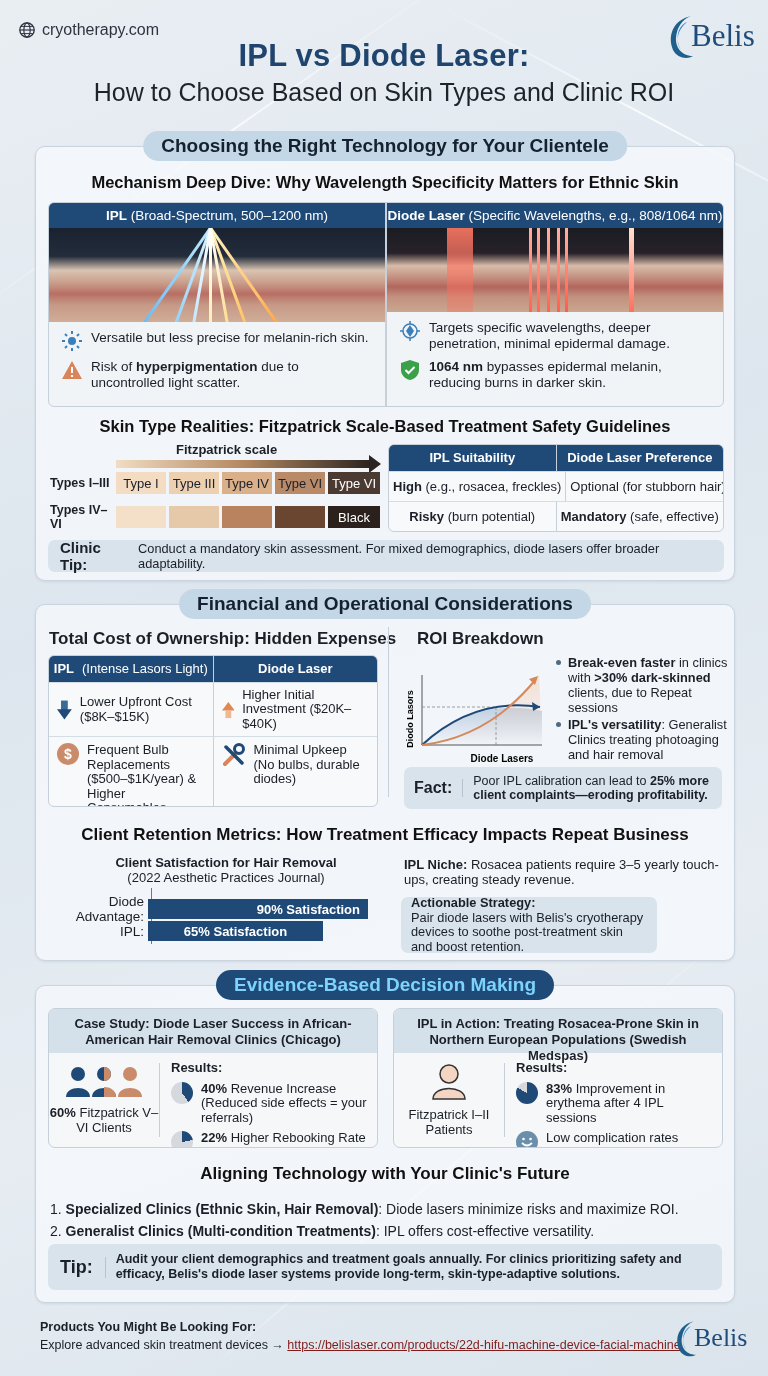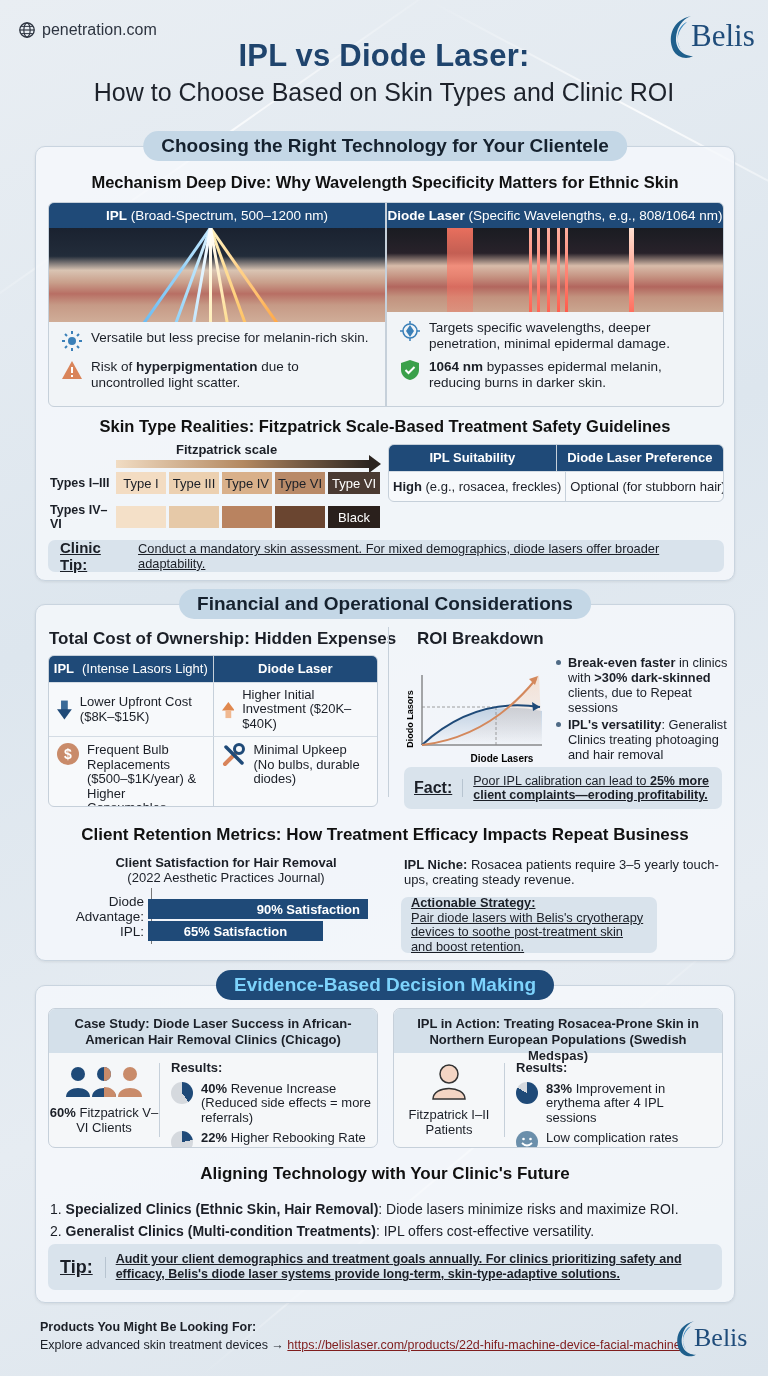--- a/index.html
+++ b/index.html
@@ -50,21 +50,21 @@
   .fitz-row .lab { width: 66px; font-size: 12.5px; font-weight: bold; }
   .fitz-row .sw { width: 50px; height: 22px; margin-right: 3px; font-size: 13px; display: flex; align-items: center; justify-content: center; }
   .fitz-row .sw.last { width: 52px; }
   .fitz-table { position: absolute; left: 352px; top: 297px; width: 336px; border: 1px solid #c6d0da; border-radius: 6px; overflow: hidden; background:#f7f9fb; }
   .fitz-table .tr { display: flex; }
   .fitz-table .td { flex: 1; text-align: center; font-size: 13px; padding: 0 4px; height: 29px; line-height: 29px; white-space: nowrap; }
   .fitz-table .td + .td { border-left: 1px solid #c6d0da; }
   .fitz-table .th .td { background: #1f4a78; color: #fff; font-weight: bold; height: 26px; line-height: 26px; }
   .fitz-table .tr + .tr { border-top: 1px solid #d4dce4; }
 
-  .tipbox { position: absolute; background: #d9e3ec; border-radius: 7px; display: flex; align-items: center; text-decoration: underline; }
+  .tipbox { position: absolute; background: #d9e3ec; border-radius: 7px; display: flex; align-items: center; }
 
   
   .cost { position: absolute; left: 12px; top: 50px; width: 330px; border: 1px solid #c6d0da; border-radius: 6px; overflow: hidden; background:#f7f9fb; }
   .cost .tr { display: flex; }
   .cost .td { flex: 1; display: flex; align-items: flex-start; gap: 8px; padding: 6px 8px; font-size: 13px; line-height: 14.5px; }
   .cost .td + .td { border-left: 1px solid #c6d0da; }
   .cost .th .td { background: #1f4a78; color: #fff; justify-content: center; align-items:center; height: 26px; padding: 0; font-size: 13px; }
   .cost .tr + .tr { border-top: 1px solid #d4dce4; }
 
   .roi-graph { position: absolute; left: 368px; top: 62px; width: 150px; height: 100px; }
@@ -96,21 +96,21 @@
 <div class="streak" style="left:200px;top:1376px;width:700px;transform:rotate(-40deg);"></div>
 
 <div class="site-link">
   <svg width="18" height="18" viewBox="0 0 20 20">
       <circle cx="10" cy="10" r="8" fill="none" stroke="#2d3440" stroke-width="1.5"></circle>
       <ellipse cx="10" cy="10" rx="3.5" ry="8" fill="none" stroke="#2d3440" stroke-width="1.3"></ellipse>
       <line x1="2" y1="10" x2="18" y2="10" stroke="#2d3440" stroke-width="1.3"></line>
       <line x1="3.5" y1="6" x2="16.5" y2="6" stroke="#2d3440" stroke-width="1.1"></line>
       <line x1="3.5" y1="14" x2="16.5" y2="14" stroke="#2d3440" stroke-width="1.1"></line>
     </svg>
-  <span>penetration.com</span>
+  <span>cryotherapy.com</span>
 </div>
 
 <div class="logo" style="left:665px;top:12px;">
   <svg width="30" height="48" viewBox="0 0 30 48">
       <path d="M26 4 C8 8, 2 24, 8 38 C12 46, 22 48, 28 44 C16 44, 8 34, 12 20 C14 12, 20 6, 26 4Z" fill="#1e5f8c"></path>
       <path d="M22 10 C12 14, 10 28, 16 38 C10 30, 12 18, 22 10Z" fill="#3b8ac0"></path>
     </svg>
   <span class="word">Belis</span>
 </div>
 
@@ -227,20 +227,24 @@
   </div>
 
   <div class="fitz-table">
     <div class="tr th">
       <div class="td">IPL Suitability</div>
       <div class="td">Diode Laser Preference</div>
     </div>
     <div class="tr">
       <div class="td"><b>High</b><span> (e.g., rosacea, freckles)</span></div>
       <div class="td"><span>Optional (for stubborn hair)</span></div>
+    </div>
+    <div class="tr">
+      <div class="td"><b>Risky</b><span> (burn potential)</span></div>
+      <div class="td"><b>Mandatory</b><span> (safe, effective)</span></div>
     </div>
   </div>
 
   <div class="tipbox" style="left:12px;top:393px;width:676px;height:32px;padding:0 12px;">
     <b style="font-size:15px;margin-right:8px;">Clinic Tip:</b>
     <span style="font-size:12.8px;">Conduct a mandatory skin assessment. For mixed demographics, diode lasers offer broader adaptability.</span>
   </div>
 </div>
 
 <div class="section" style="top:604px;height:357px;">
@@ -370,21 +374,21 @@
           <circle cx="66" cy="9" r="7" fill="#c98b6a"></circle>
           <path d="M54 32 C54 20 78 20 78 32Z" fill="#c98b6a"></path>
         </svg>
       <div style="margin-top:6px;"><b>60%</b><span> Fitzpatrick V–VI Clients</span></div>
     </div>
     <div class="cdiv"></div>
     <div class="cr">
       <b>Results:</b>
       <div class="res">
         <span class="pie" style="background:conic-gradient(#1f4a78 0 40%, #d5d9de 40% 100%);"></span>
-        <span><b>40%</b><span> Revenue Increase (Reduced side effects = more referrals)</span></span>
+        <span><b>40%</b><span> Revenue Increase (Reduced side effects = your referrals)</span></span>
       </div>
       <div class="res">
         <span class="pie" style="background:conic-gradient(#1f4a78 0 22%, #d5d9de 22% 100%);"></span>
         <span><b>22%</b><span> Higher Rebooking Rate vs. Previous IPL</span></span>
       </div>
     </div>
   </div>
 
   <div class="case" style="left:357px;top:22px;">
     <div class="ch">IPL in Action: Treating Rosacea-Prone Skin in Northern European Populations (Swedish Medspas)</div>

